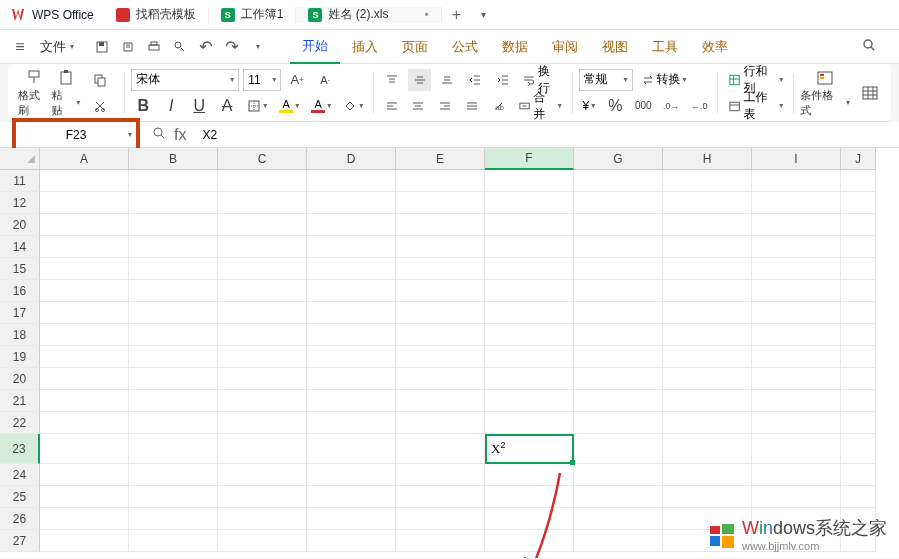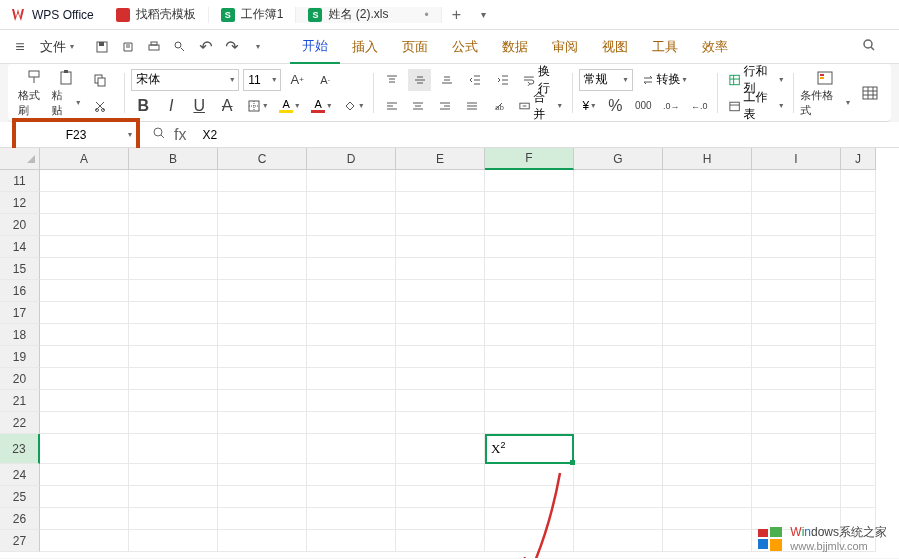--- a/index.html
+++ b/index.html
@@ -58,21 +58,21 @@
 .cell.last { width: 35px; }
 .cell.active { border: 2px solid #0f9d58; position: relative; font-family: "Times New Roman", serif; font-size: 13px; }
 .cell.active::after { content: ''; position: absolute; right: -3px; bottom: -3px; width: 5px; height: 5px; background: #0f9d58; }
 .cell .sup { font-size: 9px; vertical-align: super; position: relative; top: -4px; }
 
 .arrow { position: absolute; left: 520px; top: 320px; pointer-events: none; }
 
 .watermark { position: absolute; right: 12px; bottom: 6px; display: flex; align-items: center; gap: 6px; font-size: 12px; }
 .wm-icon { width: 28px; height: 28px; }
 .wm-text { display: flex; flex-direction: column; line-height: 1.2; }
-.wm-brand { font-size: 12px; font-weight: 500; }
+.wm-brand { font-size: 18px; font-weight: 500; }
 .wm-brand .w-w { color: #d32f2f; } .wm-brand .w-i { color: #0f9d58; } .wm-brand .w-n { color: #1976d2; } .wm-brand .w-rest { color: #444; }
 .wm-url { font-size: 11px; color: #888; }
 </style>
 </head>
 <body>
 
 <div class="titlebar">
   <div class="app-label">
     <svg class="wps-icon" viewBox="0 0 16 16">
         <path fill="#d32f2f" d="M2 2 L5 14 L8 6 L11 14 L14 2 L12 2 L10 10 L8 2 L6 10 L4 2 Z"></path>

